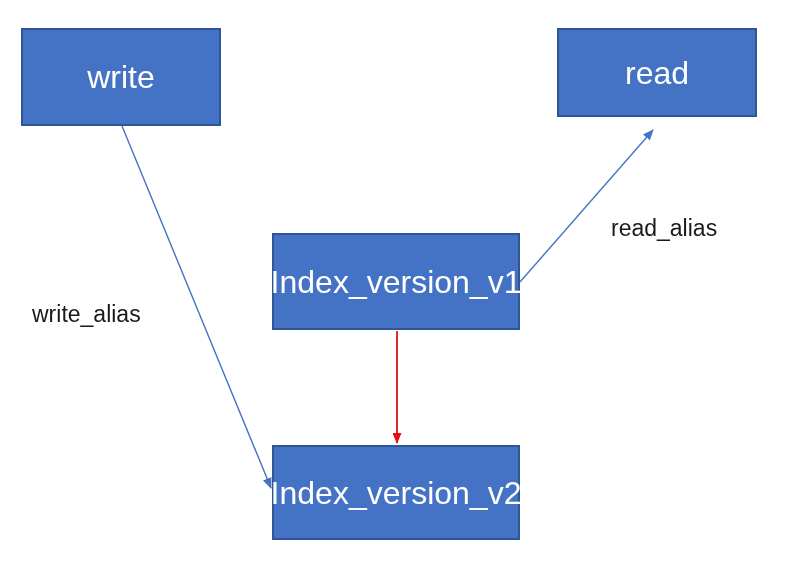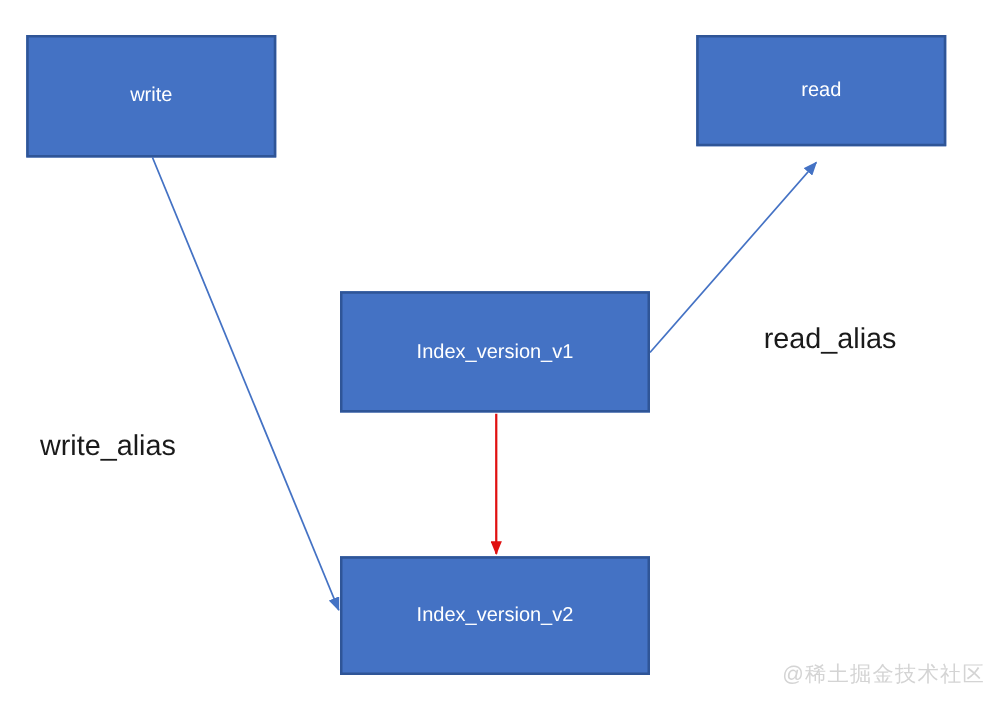--- a/index.html
+++ b/index.html
@@ -20,35 +20,34 @@
     overflow:hidden;
     font-family:"Liberation Sans", sans-serif;
   }
   .node{
     position:absolute;
     background:var(--node-fill);
     border:2px solid var(--node-border);
     box-sizing:border-box;
     display:flex;align-items:center;justify-content:center;
     color:var(--node-text);
-    font-size:16px;
+    font-size:32px;
     line-height:1;
     white-space:nowrap;
   }
   .node-write{left:21px;top:28px;width:200px;height:98px;}
   .node-read{left:557px;top:28px;width:200px;height:89px;}
   .node-v1{left:272px;top:233px;width:248px;height:97px;}
   .node-v2{left:272px;top:445px;width:248px;height:95px;}
   .edge-label{
     position:absolute;
     color:var(--label-text);
     font-size:23px;
     line-height:1.2;
     white-space:nowrap;
-    margin-top:42px;
   }
   .label-write-alias{left:32px;top:301px;}
   .label-read-alias{left:611px;top:215px;}
   .label-reindex{left:409px;top:373px;}
   svg.edges{position:absolute;left:0;top:0;width:799px;height:564px;pointer-events:none;}
   .edge-blue{stroke:var(--arrow-blue);stroke-width:1.4;fill:none;}
   .edge-red{stroke:var(--arrow-red);stroke-width:1.8;fill:none;}
   .head-blue{fill:var(--arrow-blue);}
   .head-red{fill:var(--arrow-red);}
   .watermark{
@@ -93,15 +92,14 @@
 
   <div class="node node-v2">
     <span>Index_version_v2</span>
   </div>
 
   <div class="edge-label label-write-alias">write_alias</div>
 
   <div class="edge-label label-read-alias">read_alias</div>
 
 
-  <div class="watermark">@稀土掘金技术社区</div>
 
 </div>
 
 </body></html>

